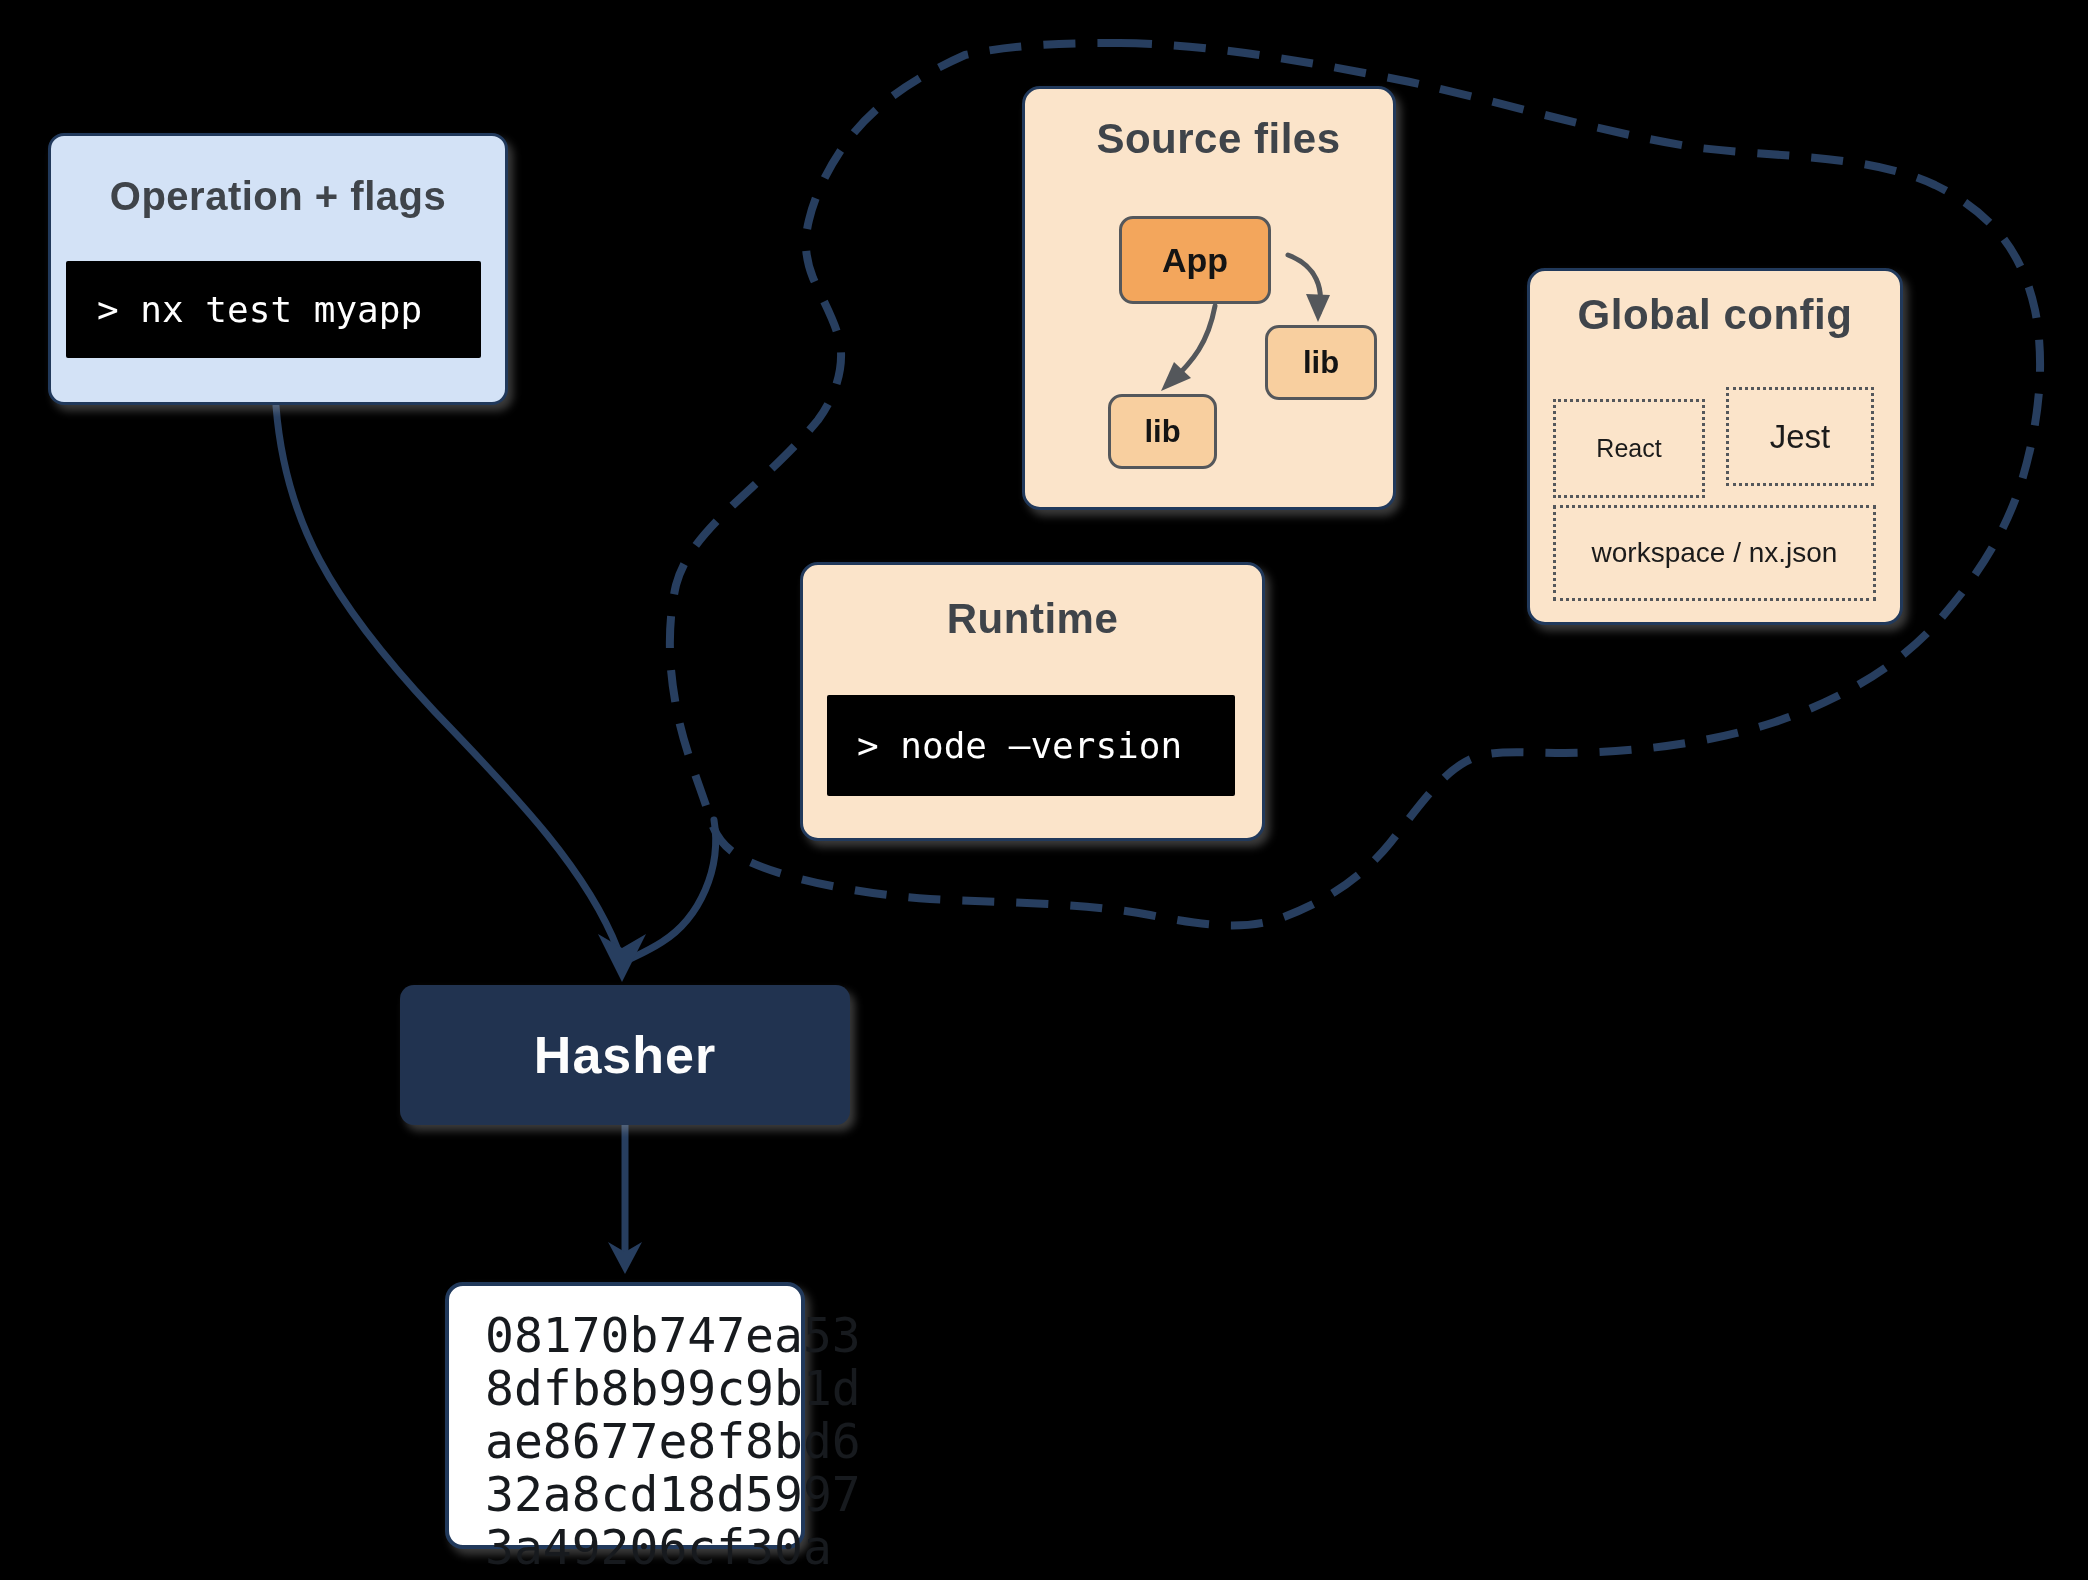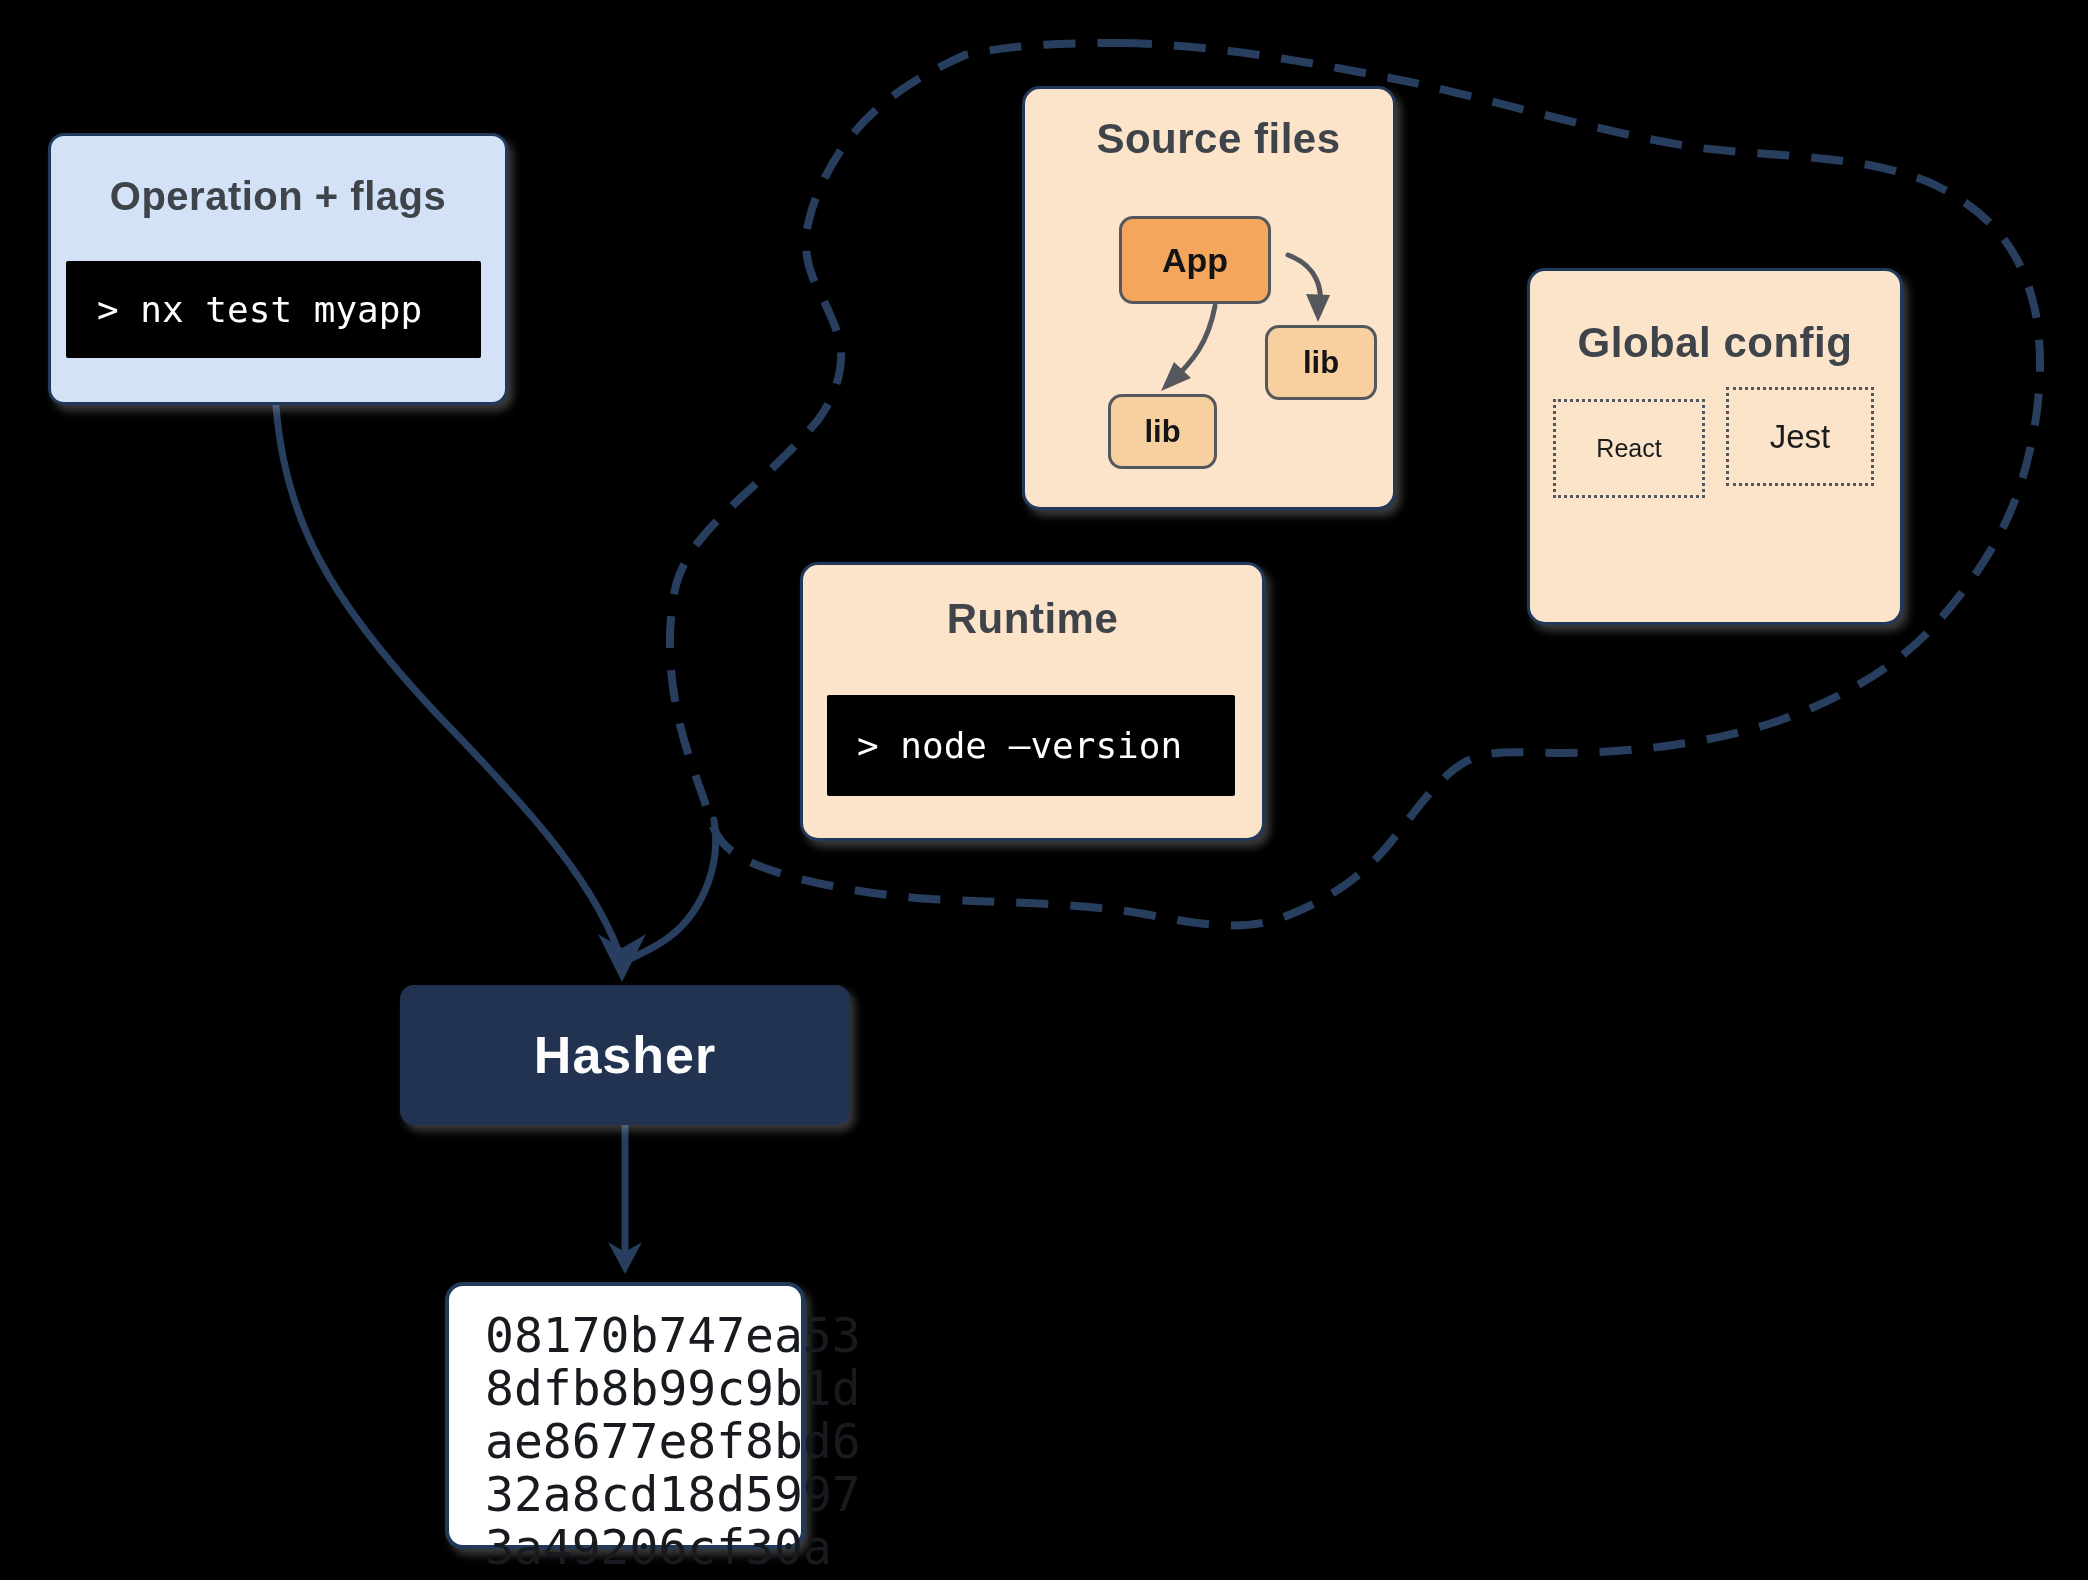--- a/index.html
+++ b/index.html
@@ -51,21 +51,21 @@
   .minigraph{position:absolute;left:0;top:0;z-index:4;pointer-events:none;}
   
   .rt-box{left:800px;top:562px;width:465px;height:279px;}
   .rt-box .title{font-size:42px;margin-top:30px;}
   .rt-terminal{
     position:absolute;left:24px;right:27px;top:130px;height:101px;
     font-size:36px;padding-left:30px;
   }
   
   .gc-box{left:1527px;top:268px;width:376px;height:357px;}
-  .gc-box .title{font-size:42px;margin-top:48px;}
+  .gc-box .title{font-size:42px;margin-top:20px;}
   .dotted{
     position:absolute;box-sizing:border-box;
     border:3px dotted #54575b;
     display:flex;align-items:center;justify-content:center;
     color:#1b1b1b;
   }
   .dot-react{left:23px;top:128px;width:152px;height:99px;font-size:25px;}
   .dot-jest{left:196px;top:116px;width:148px;height:99px;font-size:33px;}
   .dot-ws{left:23px;top:234px;width:323px;height:96px;font-size:28px;}
   
@@ -152,20 +152,21 @@
     <div class="title">Runtime</div>
     <div class="terminal rt-terminal">
       <span>&gt; node –version</span>
     </div>
   </div>
 
   <div class="box shadowed cream gc-box">
     <div class="title">Global config</div>
     <div class="dotted dot-react">React</div>
     <div class="dotted dot-jest">Jest</div>
+    <div class="dotted dot-ws">workspace / nx.json</div>
   </div>
 
   <div class="box shadowed hasher-box">
     <span>Hasher</span>
   </div>
 
   <div class="box shadowed hash-box">
     <div>08170b747ea53</div>
     <div>8dfb8b99c9b1d</div>
     <div>ae8677e8f8bd6</div>

